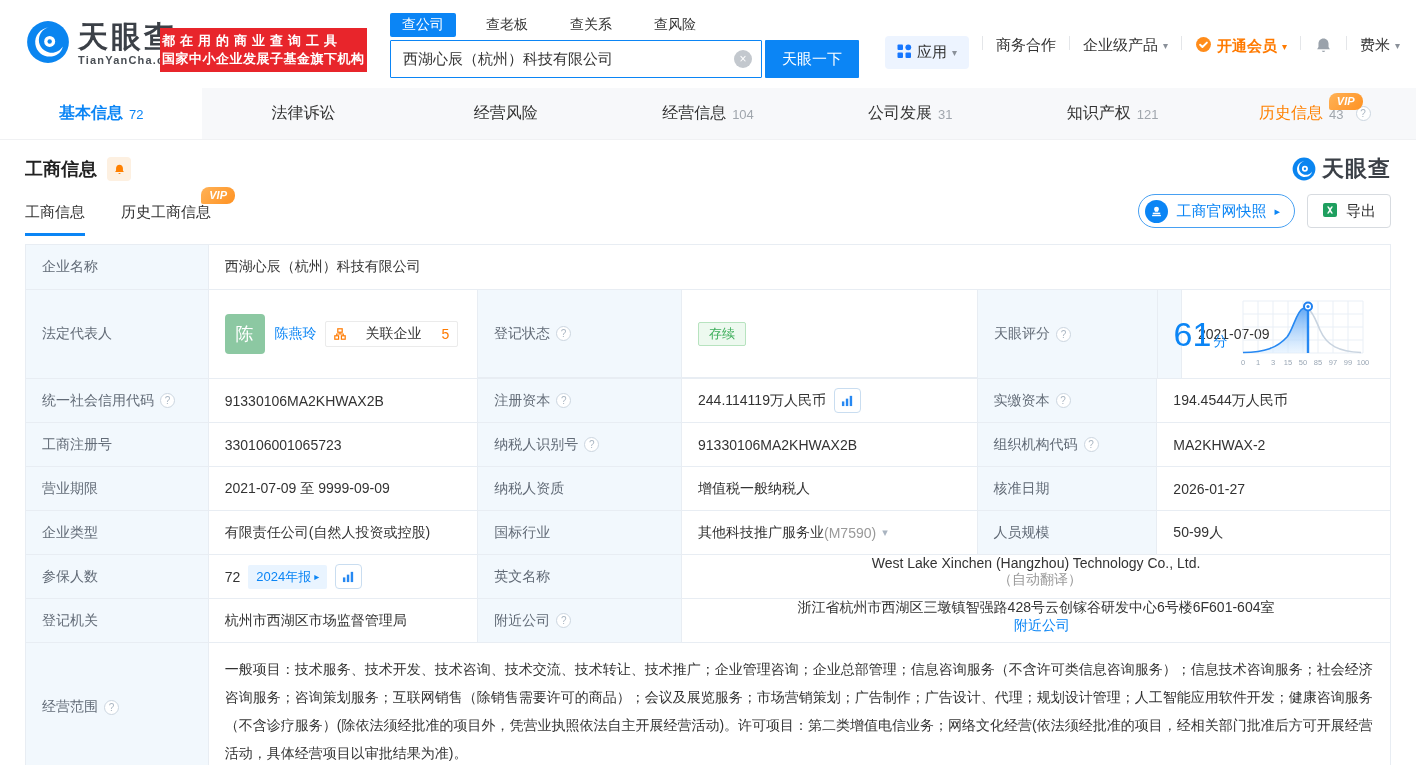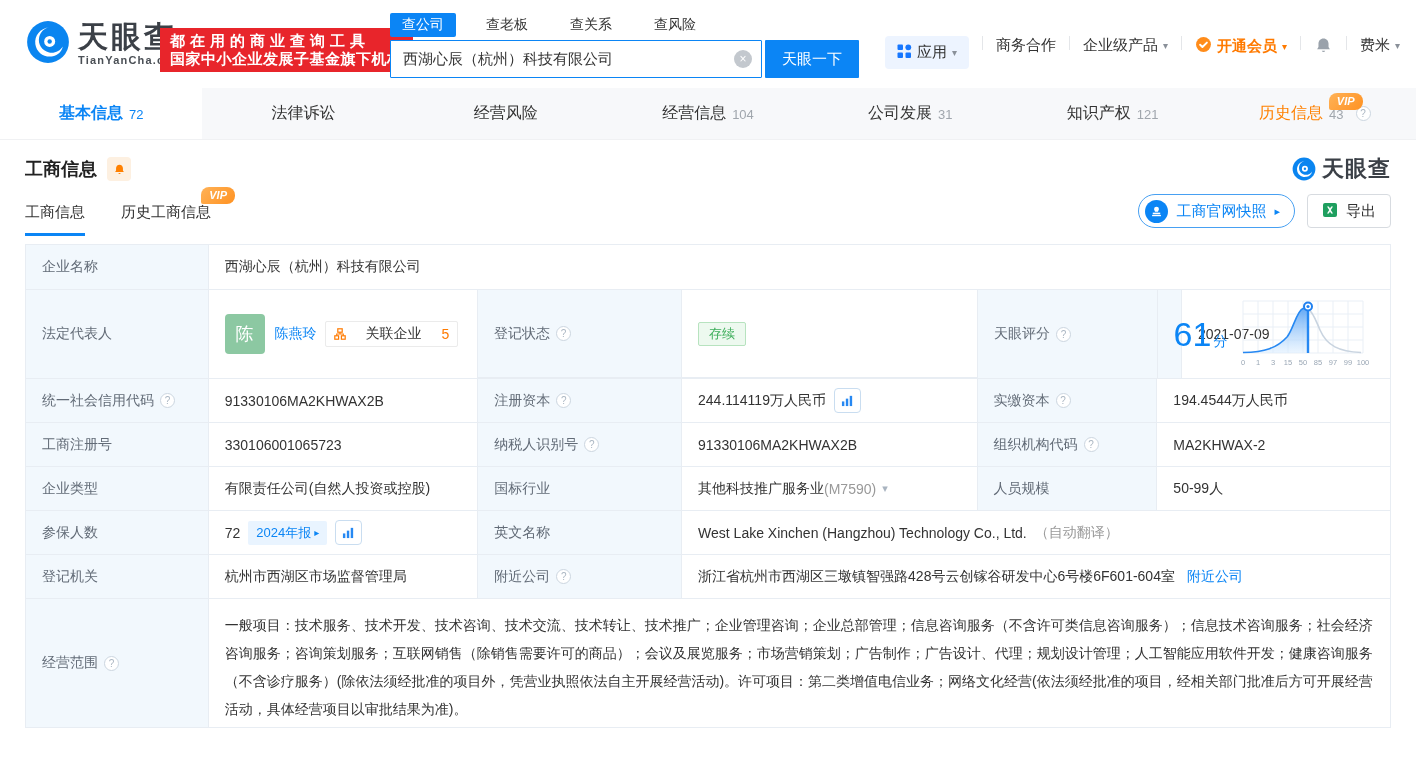--- a/index.html
+++ b/index.html
@@ -5,21 +5,21 @@
   * { box-sizing: border-box; margin: 0; padding: 0; }
   html,body { width:1416px; height:765px; overflow:hidden; background:#fff;
     font-family:"Liberation Sans","DejaVu Sans",sans-serif; color:#333; }
 
   
   .hdr { position:relative; height:88px; background:#fff; }
   .logo { position:absolute; left:26px; top:20px; display:flex; align-items:center; gap:8px; cursor:pointer; }
   .logo-txt-cn { font-size:30px; font-weight:700; color:#3b4047; letter-spacing:3px; line-height:30px; }
   .logo-txt-en { font-size:11px; color:#4a4f55; letter-spacing:1.2px; font-weight:700; margin-top:2px; }
   .banner { position:absolute; left:160px; top:28px; background:#e8252b; color:#fff;
-    padding:4px 10px; font-size:15px; font-weight:700; line-height:18px; }
+    padding:4px 2px; font-size:13px; font-weight:700; line-height:18px; }
   .banner .l1 { letter-spacing:5px; }
   .banner .l2 { letter-spacing:0.5px; }
 
   .search-wrap { position:absolute; left:390px; top:12px; }
   .stabs { display:flex; align-items:center; gap:18px; height:26px; }
   .stab { font-size:14px; color:#333; cursor:pointer; padding:3px 12px; }
   .stab.active { background:#0b85f5; color:#fff; border-radius:2px; }
   .sbox { display:flex; margin-top:2px; }
   .sinput-wrap { position:relative; }
   .sinput { width:372px; height:38px; border:1px solid #0b85f5; font-size:15px; color:#333;
@@ -77,21 +77,21 @@
     border-radius:4px; color:#333; font-size:15px; padding:0 14px; background:#fff; cursor:pointer; }
 
   
   .biz-table { margin-top:8px; border:1px solid #e8edf3; font-size:14px; }
   .trow { display:flex; border-bottom:1px solid #e8edf3; }
   .trow:last-child { border-bottom:none; }
   .cell { display:flex; align-items:center; padding:0 16px; border-right:1px solid #e8edf3; }
   .trow .cell:last-child, .mrow .cell:last-child { border-right:none; }
   .label { background:#f2f8fd; color:#626b77; }
   .c1{width:183px;} .c2{width:270px;} .c3{width:204px;} .c4{width:296px;} .c5{width:180px;} .c6{width:233px;}
-  .span5{width:1183px;} .span3{width:709px;}
+  .span5{width:1183px;} .span3{width:709px;flex-direction:column;}
   .h45{height:45px;} .h44{height:44px;} .hB{height:89px;} .hI{height:128px;}
   .mid { width:500px; display:flex; flex-direction:row; border-right:1px solid #e8edf3; }
   .mrow { display:flex; flex:1; border-bottom:1px solid #e8edf3; }
   .mrow:last-child { border-bottom:none; }
   .mrow .cell { height:auto; }
   .mid .c4 { border-right:none; }
 
   .link { color:#0b85f5; cursor:pointer; text-decoration:none; }
   .gray { color:#999; }
   .avatar { width:40px; height:40px; border-radius:4px; background:#8cc8a2; color:#fff; font-size:18px;
@@ -404,20 +404,34 @@
           <span class="help">?</span>
       </div>
       <div class="cell c4">91330106MA2KHWAX2B</div>
       <div class="cell label c5">
         <span>组织机构代码</span>
           <span class="help">?</span>
       </div>
       <div class="cell c6">MA2KHWAX-2</div>
     </div>
 
+    <div class="trow h44">
+      <div class="cell label c1">
+          <span>营业期限</span>
+        </div>
+      <div class="cell c2">2021-07-09 至 9999-09-09</div>
+      <div class="cell label c3">
+          <span>纳税人资质</span>
+        </div>
+      <div class="cell c4">增值税一般纳税人</div>
+      <div class="cell label c5">
+          <span>核准日期</span>
+        </div>
+      <div class="cell c6">2026-01-27</div>
+    </div>
 
     <div class="trow h44">
       <div class="cell label c1">
           <span>企业类型</span>
         </div>
       <div class="cell c2">有限责任公司(自然人投资或控股)</div>
       <div class="cell label c3">
           <span>国标行业</span>
         </div>
       <div class="cell c4">

